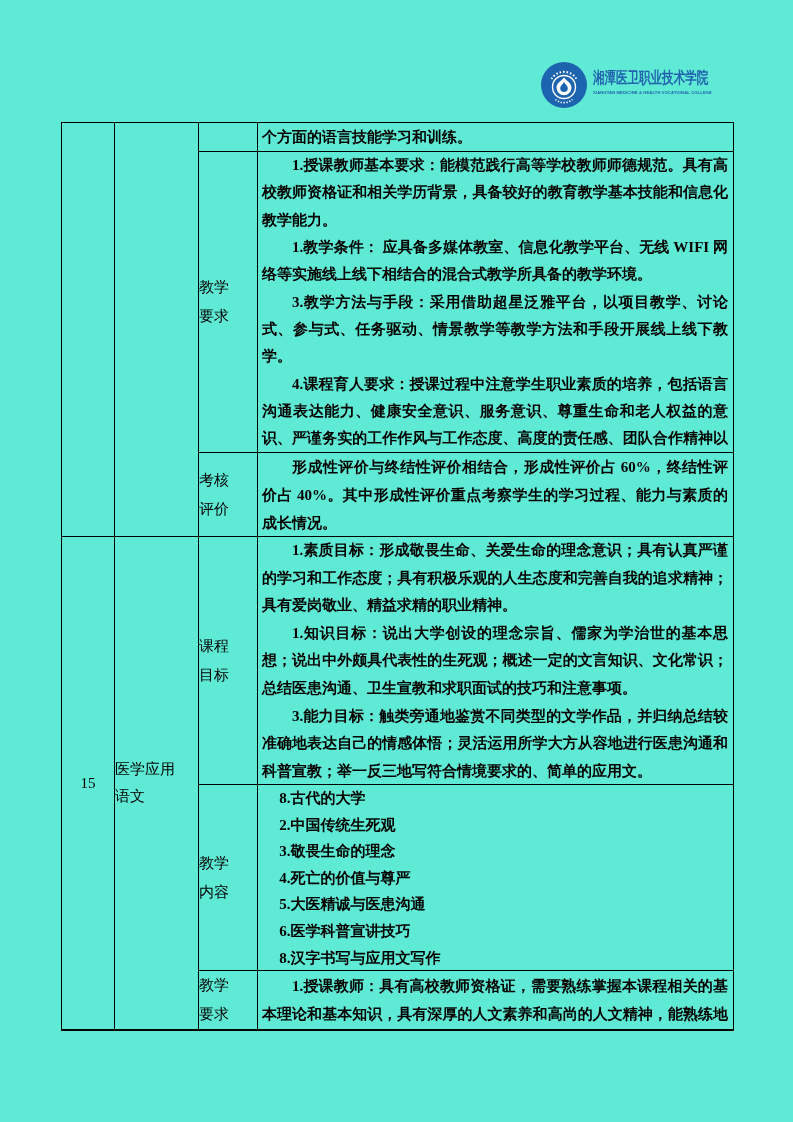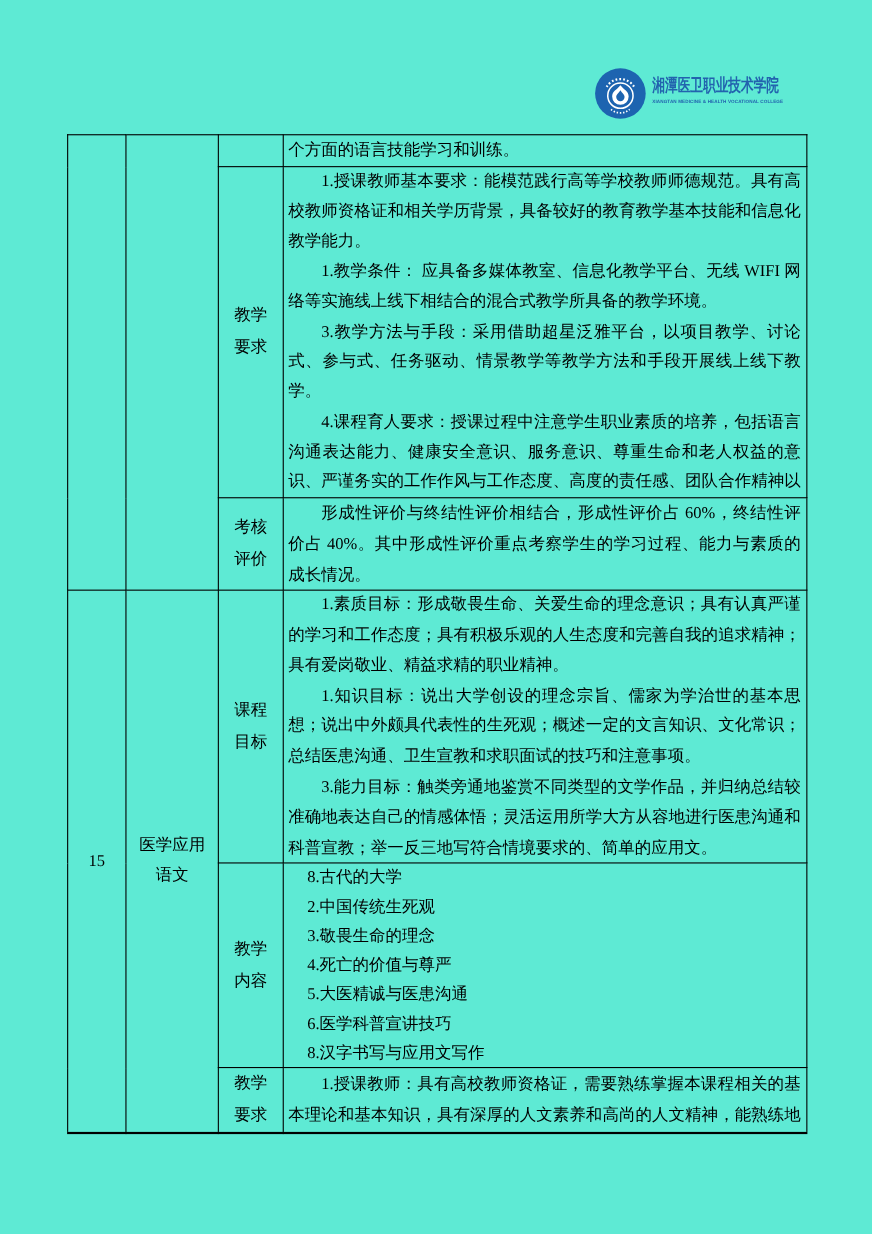--- a/index.html
+++ b/index.html
@@ -28,27 +28,27 @@
   
   table.curriculum{
     position:absolute;left:61px;top:122px;width:672px;
     border-collapse:collapse;table-layout:fixed;
   }
   table.curriculum td{
     border:1px solid #000;padding:0;vertical-align:middle;overflow:hidden;
     font-size:15px;
   }
   table.curriculum{border-bottom:2px solid #000;}
-  td.lbl{text-align:center;}
+  td.lbl{}
   td.lbl .lline{line-height:29px;}
   td.seq{text-align:center;}
-  td.cname{text-align:center;margin-left:20px;}
+  td.cname{margin-left:20px;}
   td.cname .lline{line-height:27px;}
   td.content{vertical-align:top;}
-  .clip{overflow:hidden;padding:0 5px 0 4px;}
+  .clip{overflow:hidden;padding:0 5px 0 4px;font-weight:bold;}
   .clip p{margin:0;text-align:justify;text-justify:inter-ideograph;}
   .ind{text-indent:2em;}
   .noind{text-indent:0;}
   .lh-a{line-height:28px;}
   .lh-b{line-height:27.35px;}
   .lh-c{line-height:28px;}
   .lh-d{line-height:27.6px;}
   .lh-f{line-height:27.5px;}
   .clip .item{margin:0;line-height:26.6px;text-indent:1.15em;text-align:left;}
   .h-a{height:28px;} .h-b{height:300px;} .h-c{height:83px;}

